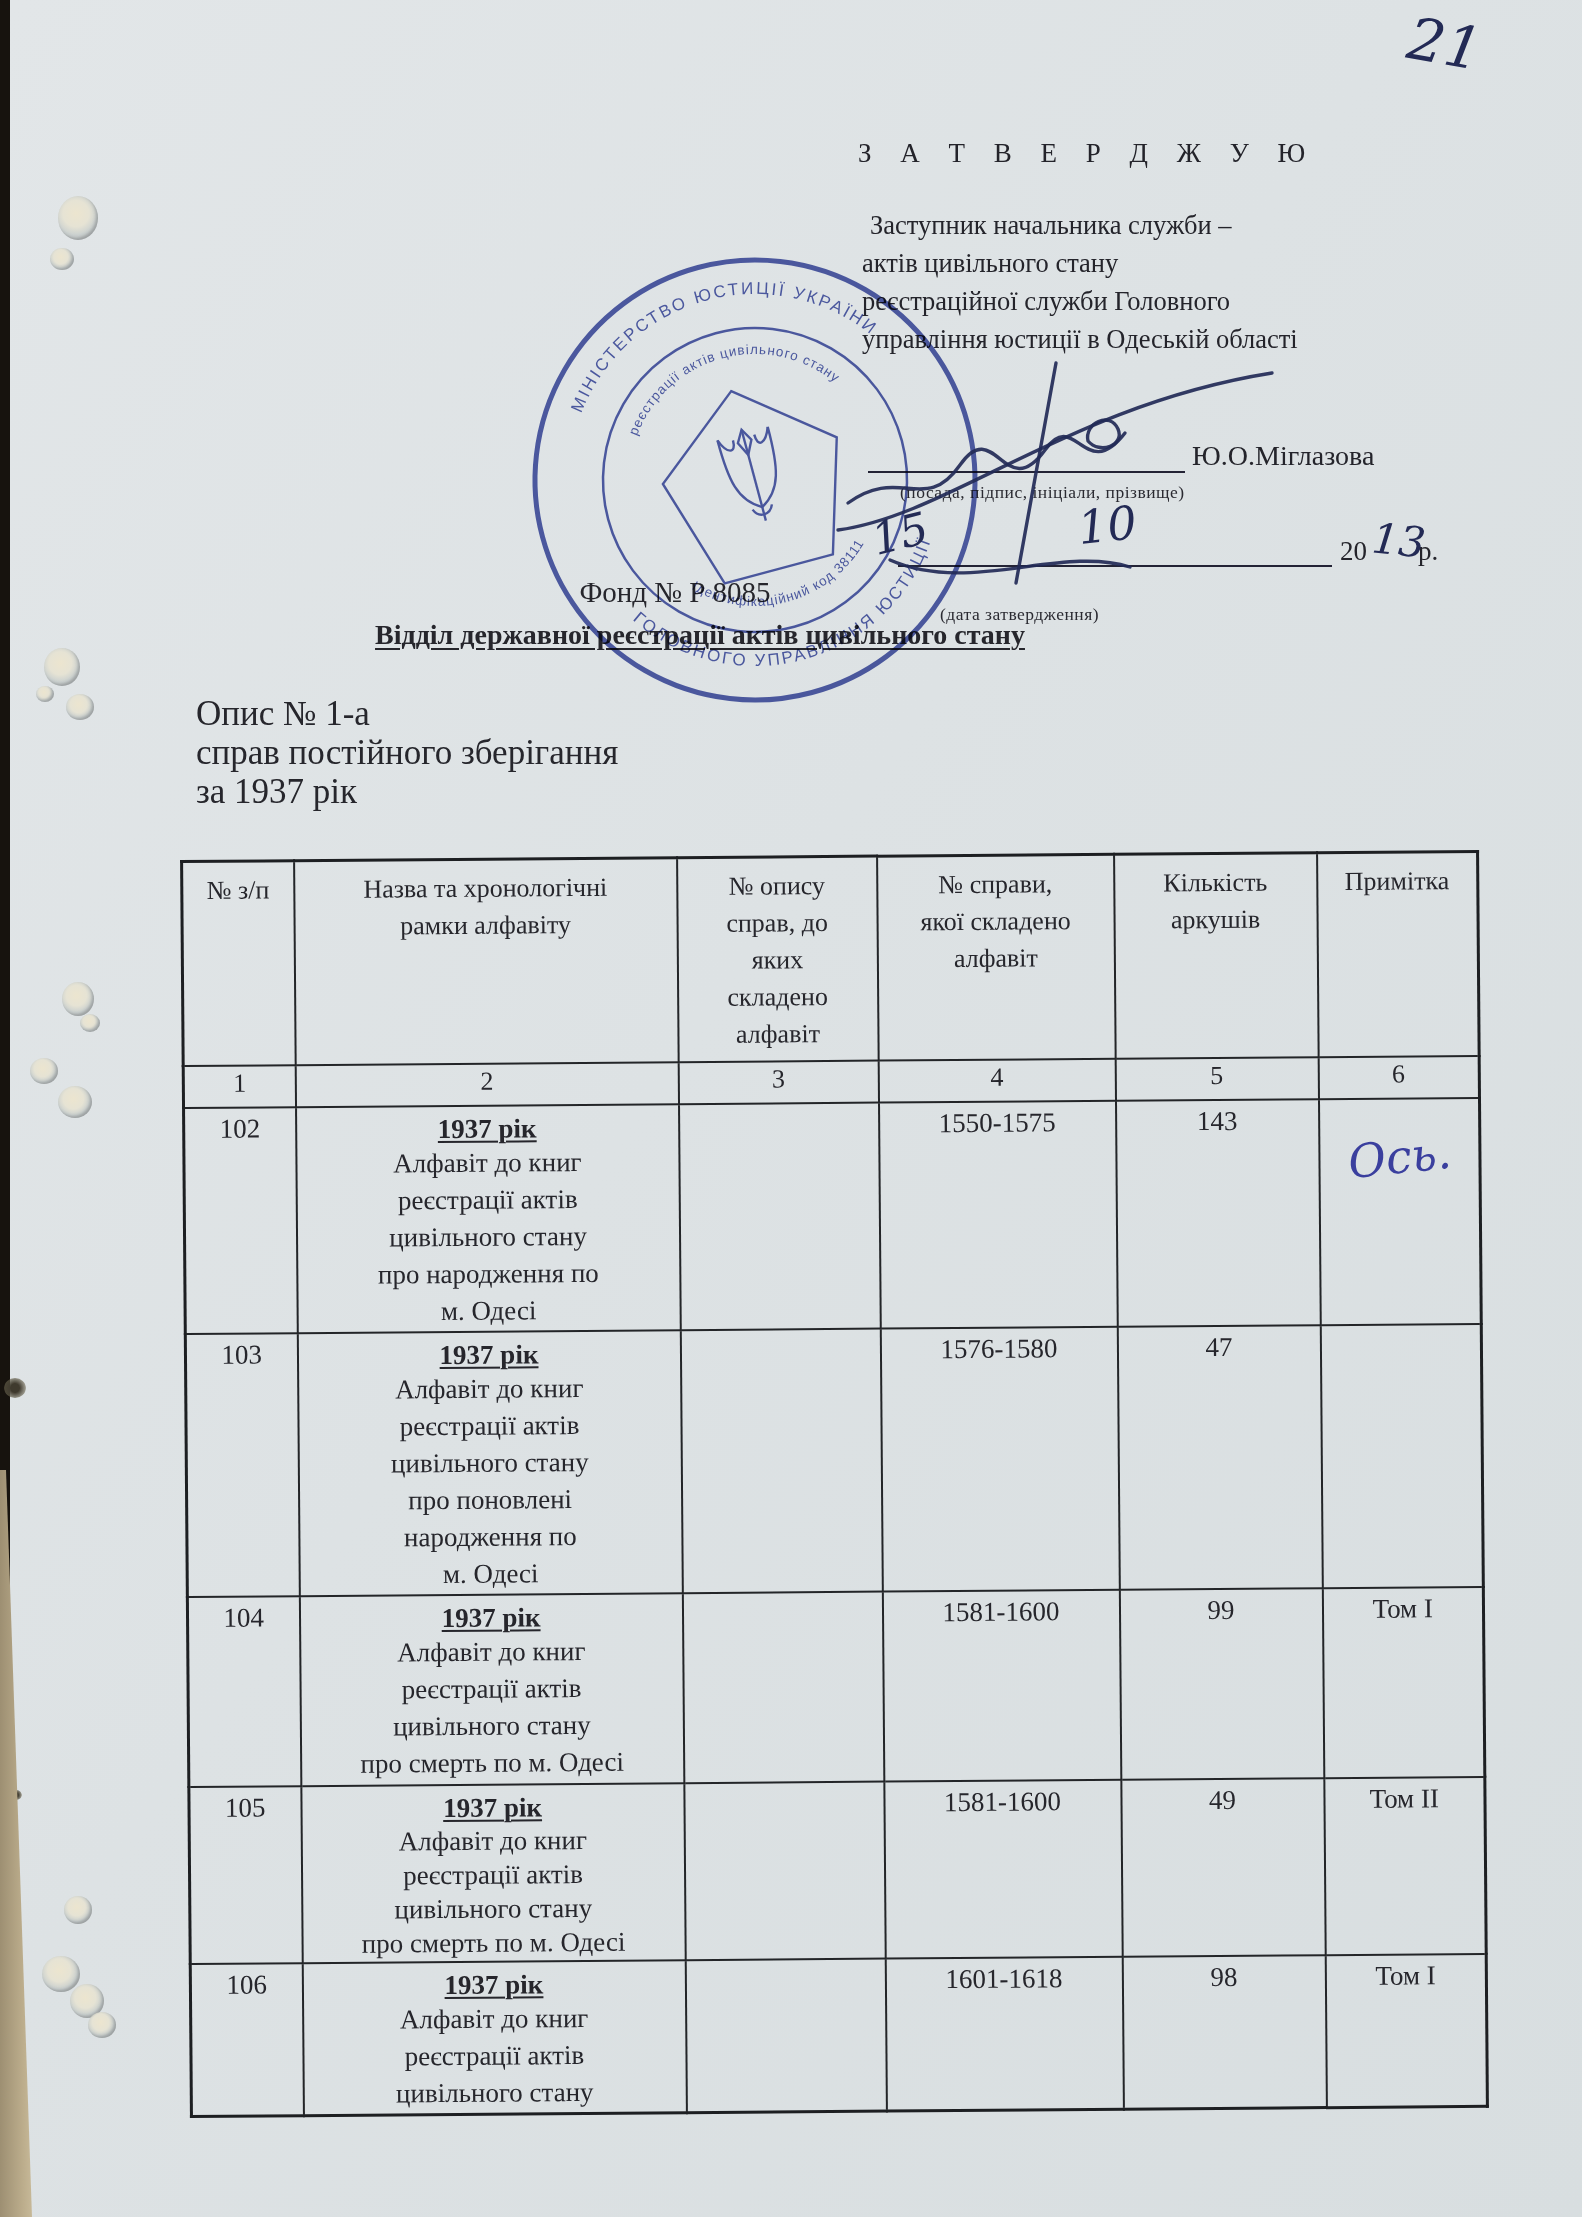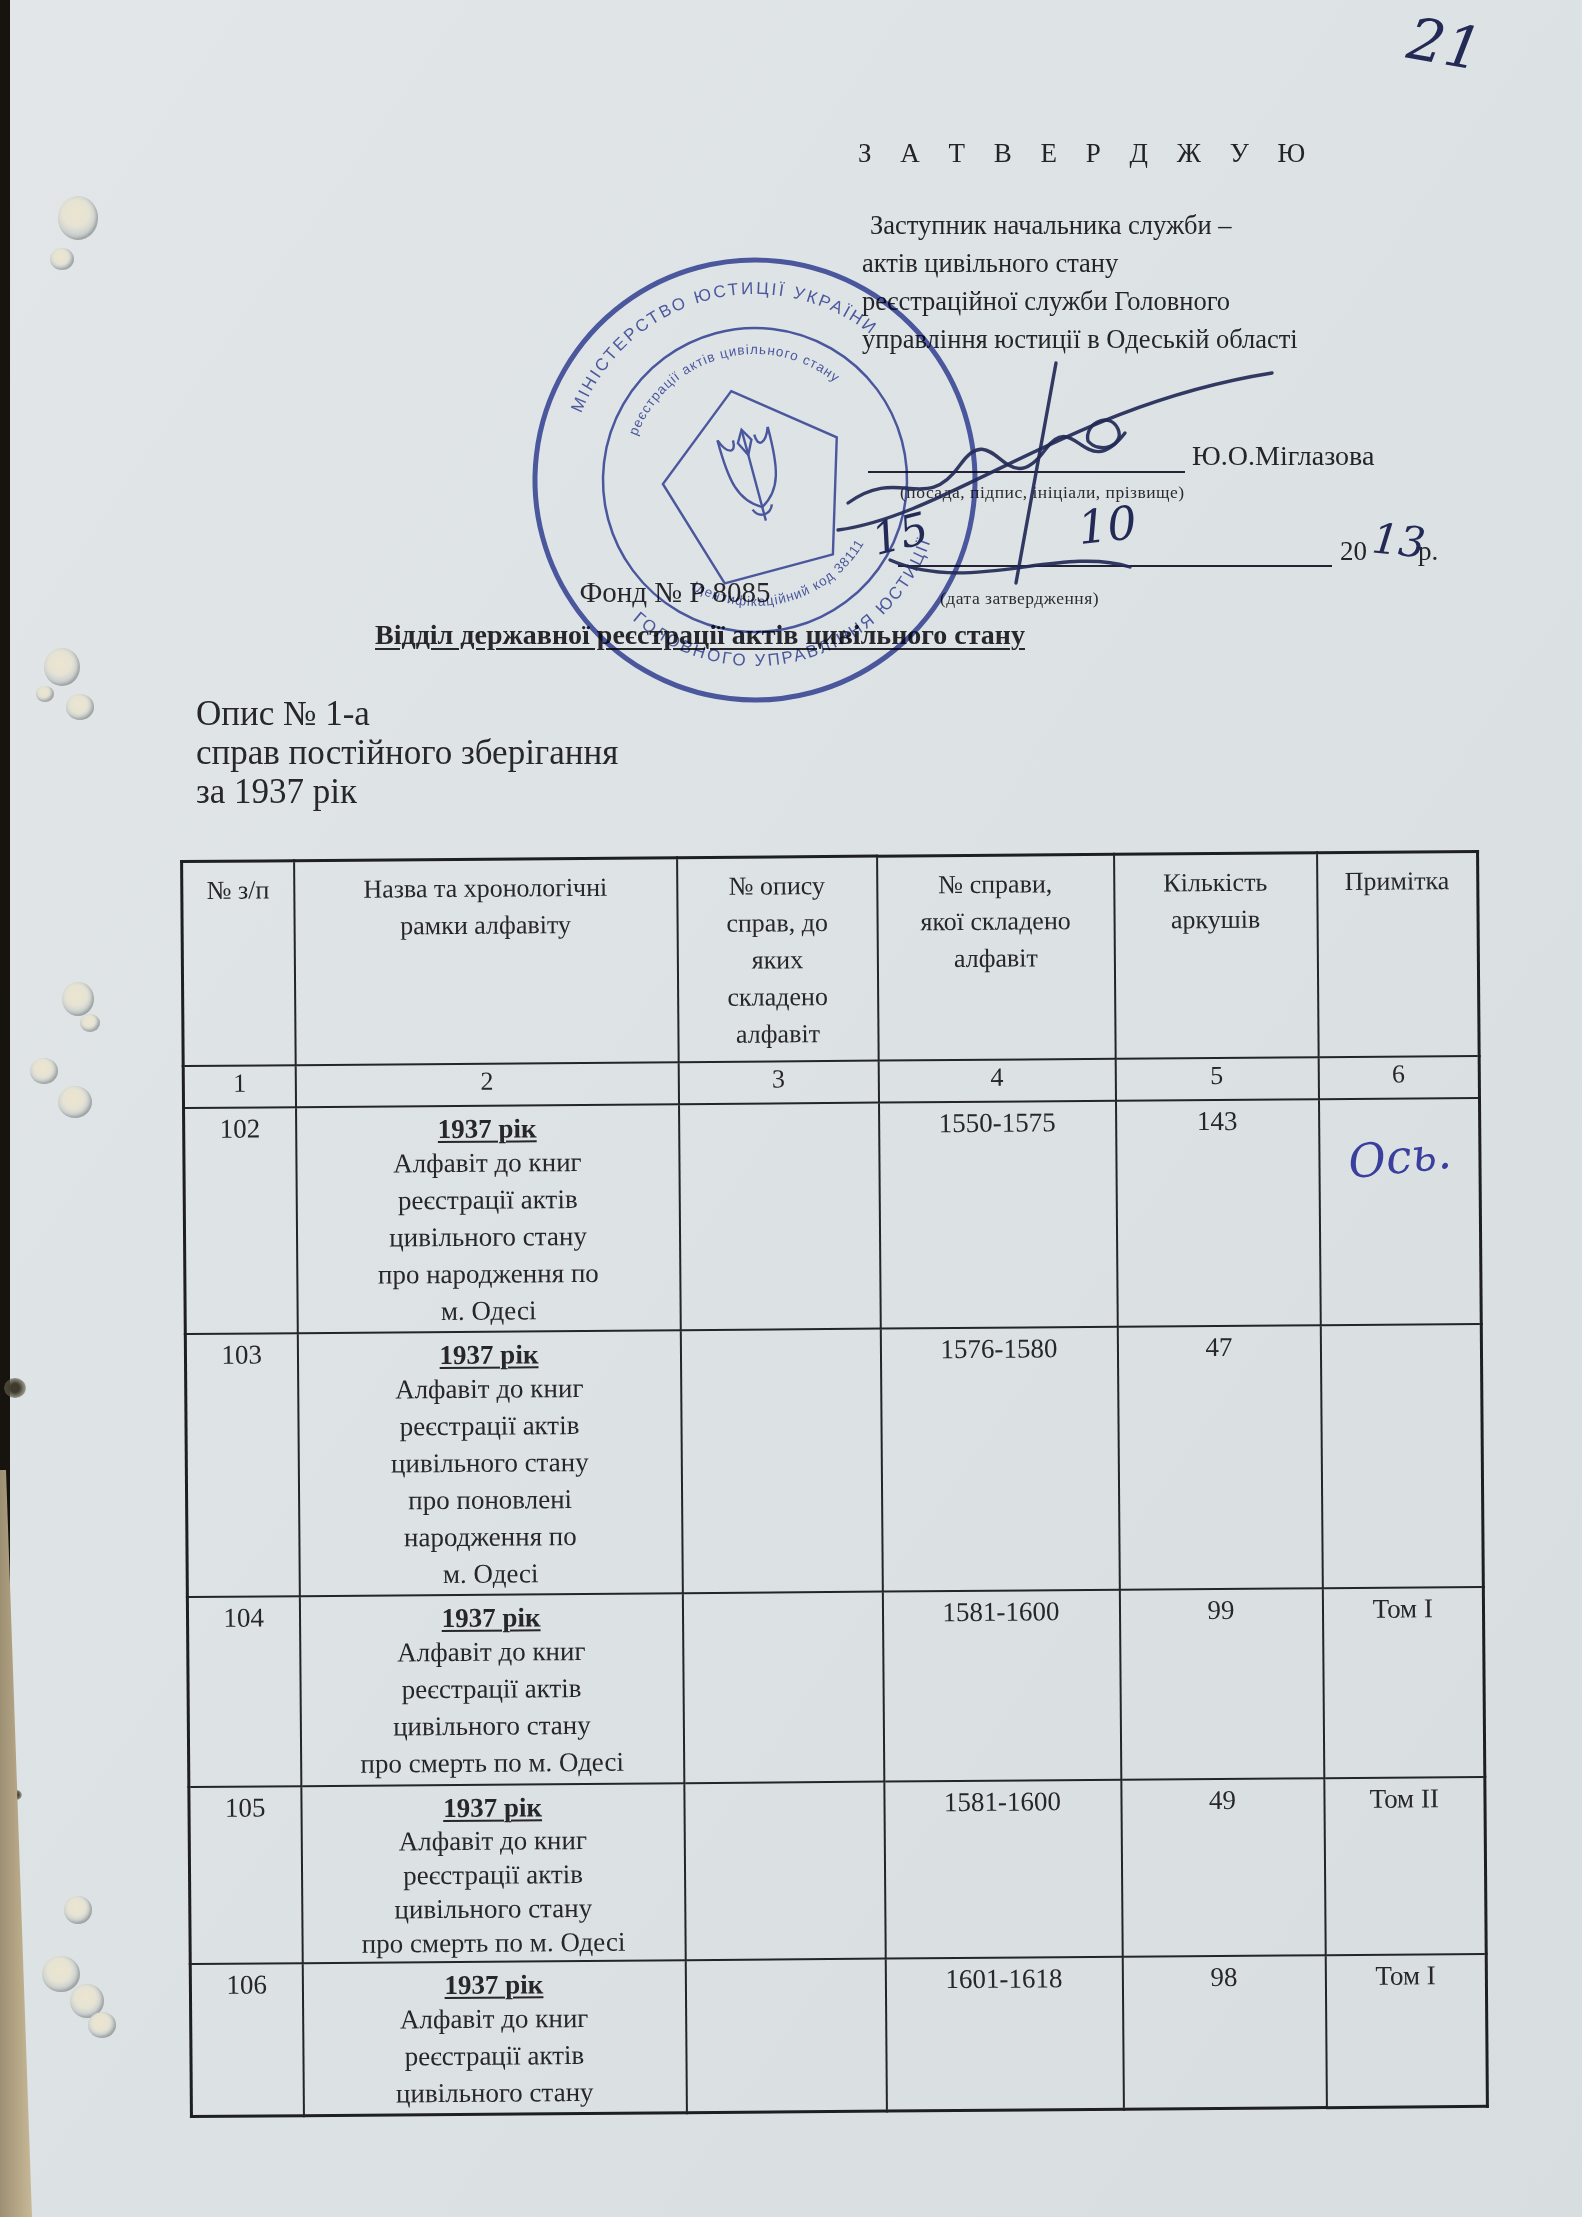--- a/index.html
+++ b/index.html
@@ -126,21 +126,21 @@
     <div class="abs rule" style="left:858px;top:471px;width:317px;"></div>
     <div class="abs printed" style="left:1182px;top:440px;font-size:28px;">Ю.О.Міглазова</div>
     <div class="abs caption" style="left:890px;top:482px;">(посада, підпис, ініціали, прізвище)</div>
 
     <div class="abs hand" style="left:862px;top:508px;font-size:44px;transform:rotate(-14deg);">15</div>
     <div class="abs hand" style="left:1068px;top:498px;font-size:46px;transform:rotate(-6deg);">10</div>
     <div class="abs rule" style="left:888px;top:565px;width:434px;"></div>
     <div class="abs printed" style="left:1330px;top:536px;">20</div>
     <div class="abs hand" style="left:1362px;top:516px;font-size:42px;transform:rotate(6deg);">13</div>
     <div class="abs printed" style="left:1408px;top:536px;">р.</div>
-    <div class="abs caption" style="left:930px;top:588px;">(дата затвердження)</div>
+    <div class="abs caption" style="left:930px;top:604px;">(дата затвердження)</div>
 
     <div class="abs center-block fond" style="left:265px;top:576px;width:800px;">Фонд № Р 8085</div>
     <div class="abs center-block" style="left:290px;top:616px;width:800px;">
       <div class="doc-title">Відділ державної реєстрації актів цивільного стану</div>
     </div>
 
     <div class="abs opys" style="left:186px;top:694px;">
       <div>Опис № 1-а</div>
       <div>справ постійного зберігання</div>
       <div>за 1937 рік</div>

